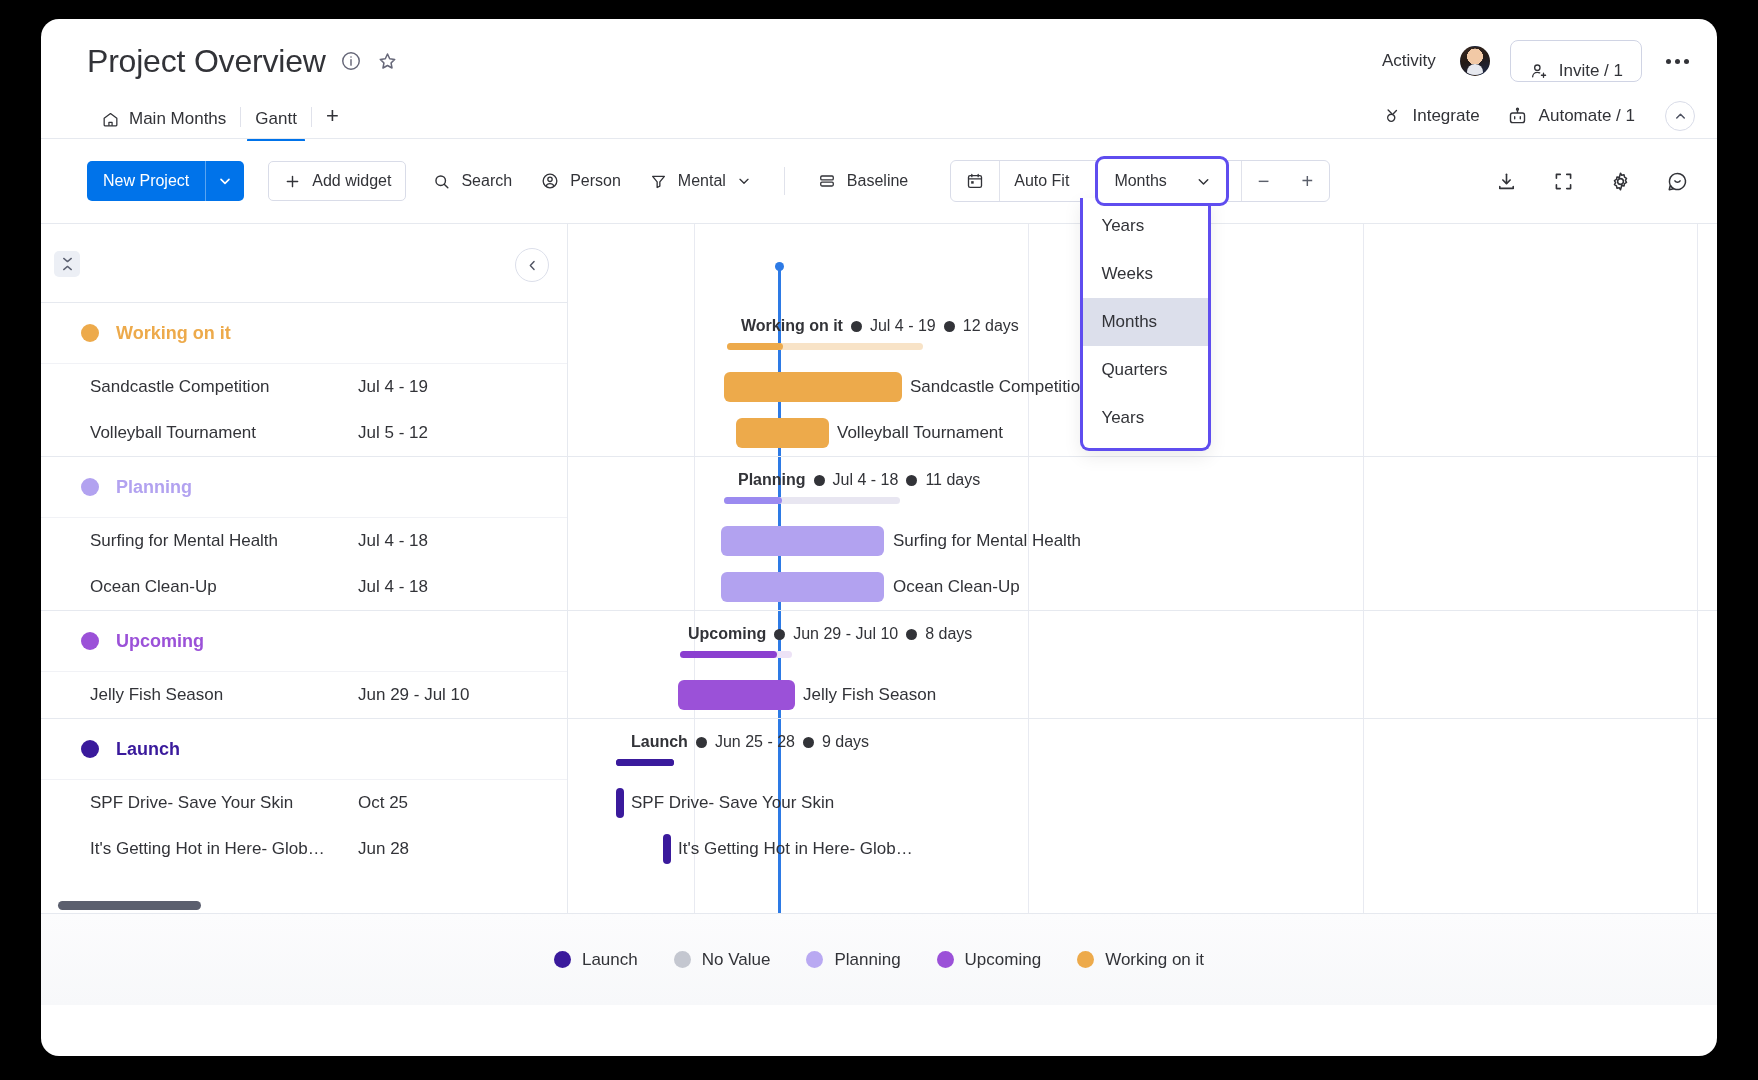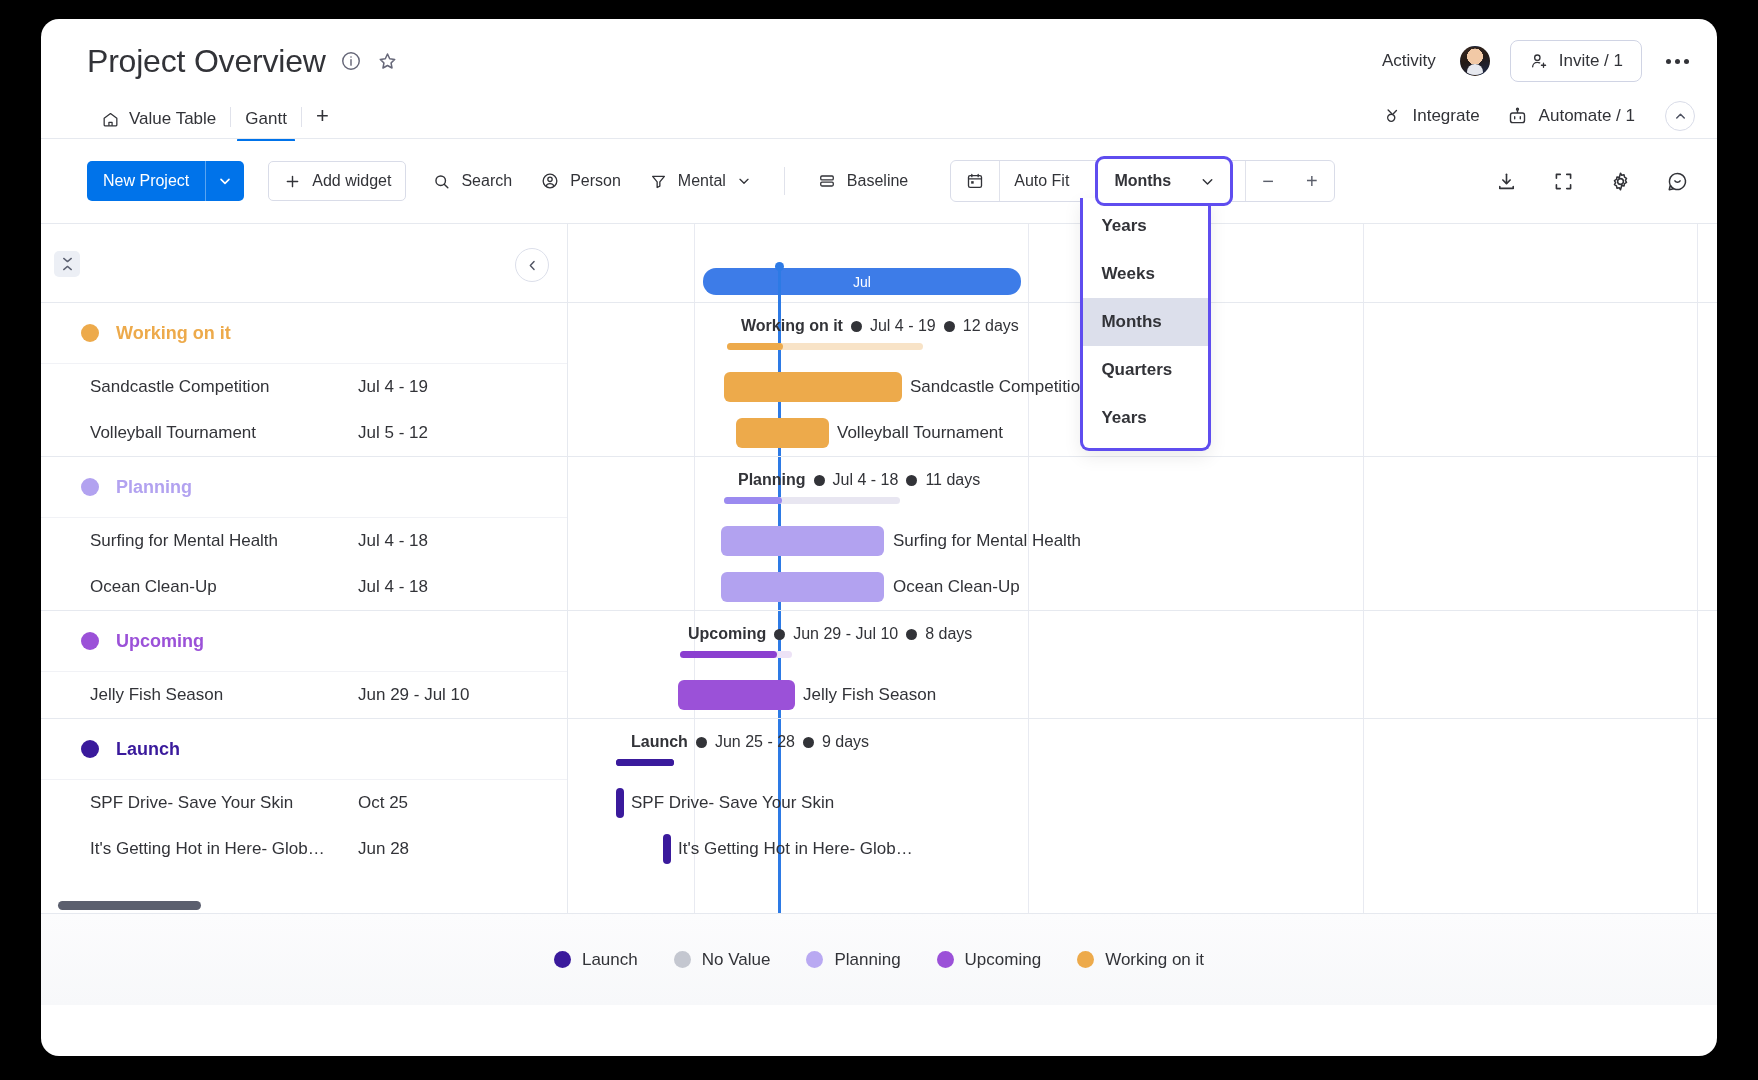--- a/index.html
+++ b/index.html
@@ -47,21 +47,21 @@
     background: radial-gradient(circle at 50% 34%, #f2c9a6 0 34%, rgba(0,0,0,0) 35%), linear-gradient(160deg,#3a2a23 0%,#241a15 45%,#1d2a4a 100%);
     position: relative; overflow: hidden;
     border: 1px solid rgba(0,0,0,.08);
   }
   .avatar:after {
     content:""; position:absolute; left:50%; top:62%; width:16px; height:16px;
     transform: translateX(-50%); border-radius: 8px 8px 0 0;
     background: #e7e9ef;
   }
   .invite-btn {
-    display: flex; align-items: center; gap: 10px;
+    display: flex; align-items: flex-end; gap: 10px;
     height: 42px; padding: 0 18px; margin-left: 20px;
     border: 1px solid #d0d4e4; border-radius: 8px;
     font-size: 17px; color: #323338; background: #fff; cursor: pointer;
   }
   .dots-btn {
     margin-left: 18px; display:flex; align-items:center; gap:4px;
     padding: 8px 6px; cursor: pointer;
   }
   .dots-btn i { width:5px; height:5px; border-radius:50%; background:#323338; display:block; }
 
@@ -120,21 +120,21 @@
 
   .seg {
     display:flex; align-items:stretch; height:42px;
     border:1px solid #d9dce8; border-radius:6px; overflow:visible;
     margin-left: 4px;
   }
   .seg > div { display:flex; align-items:center; padding:0 14px; font-size:16px; color:#323338; cursor:pointer; }
   .seg .vdiv { width:1px; padding:0; background:#e0e2eb; }
   .seg .zoomb { padding: 0 16px; font-size: 20px; color:#5b5f6b; }
 
-  .scale-wrap { position: relative; font-weight: bold; }
+  .scale-wrap { position: relative; }
   .scale-box {
     border: 3px solid #5f4def; border-radius: 9px;
     background:#fff; position: relative; z-index: 40;
     margin: -5px -2px; padding: 2px;
   }
   .scale-btn {
     display:flex; align-items:center; gap:28px;
     height:40px; padding: 0 12px 0 14px; font-size:16px; color:#323338; cursor:pointer;
     background: #fff;
   }
@@ -300,21 +300,21 @@
             <i></i>
         </div>
       </div>
 
       <div class="hdr-row2">
         <div class="tab">
           <svg width="19" height="19" viewBox="0 0 24 24" fill="none" stroke="#323338" stroke-width="1.6" stroke-linejoin="round">
             <path d="M4 10.5L12 4.5l8 6V19a1 1 0 0 1-1 1H5a1 1 0 0 1-1-1z"></path>
               <path d="M10 20v-4.5h4V20"></path>
           </svg>
-          <span>Value Table</span>
+          <span>Main Months</span>
         </div>
         <div class="tab-sep"></div>
         <div class="tab active">
           <span>Gantt</span>
         </div>
         <div class="tab-sep"></div>
         <div class="tab-plus">+</div>
 
         <div class="hdr-right-tools">
           <div class="tool-link">
@@ -543,23 +543,20 @@
           </div>
         </div>
       </div>
 
       <div class="right-pane">
         <div class="vgrid" style="left:126px"></div>
         <div class="vgrid" style="left:460px"></div>
         <div class="vgrid" style="left:795px"></div>
         <div class="vgrid" style="left:1129px"></div>
 
-        <div class="tl-head">
-          <div class="month-pill">Jul</div>
-        </div>
 
         <div class="tl-body">
           <div class="today-dot" style="left:207px"></div>
           <div class="today-line" style="left:210px"></div>
 
           <div class="rgrp">
             <div class="rgrp-head">
               <div class="rgrp-label" style="left:173px">
                 <b>Working on it</b>
                 <span class="sep"></span>

